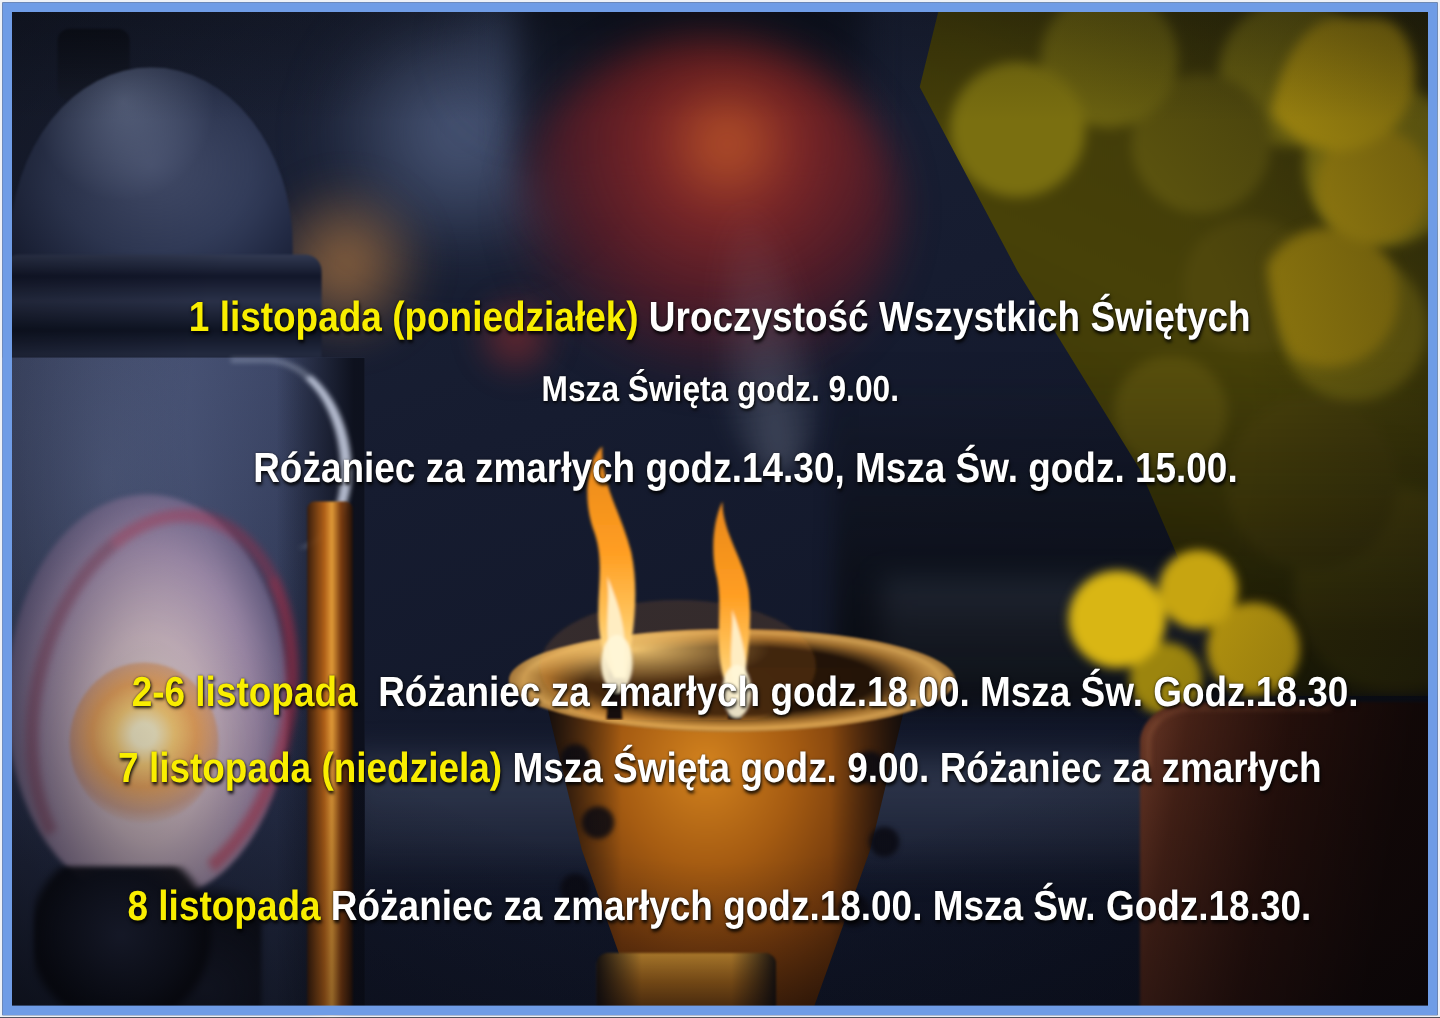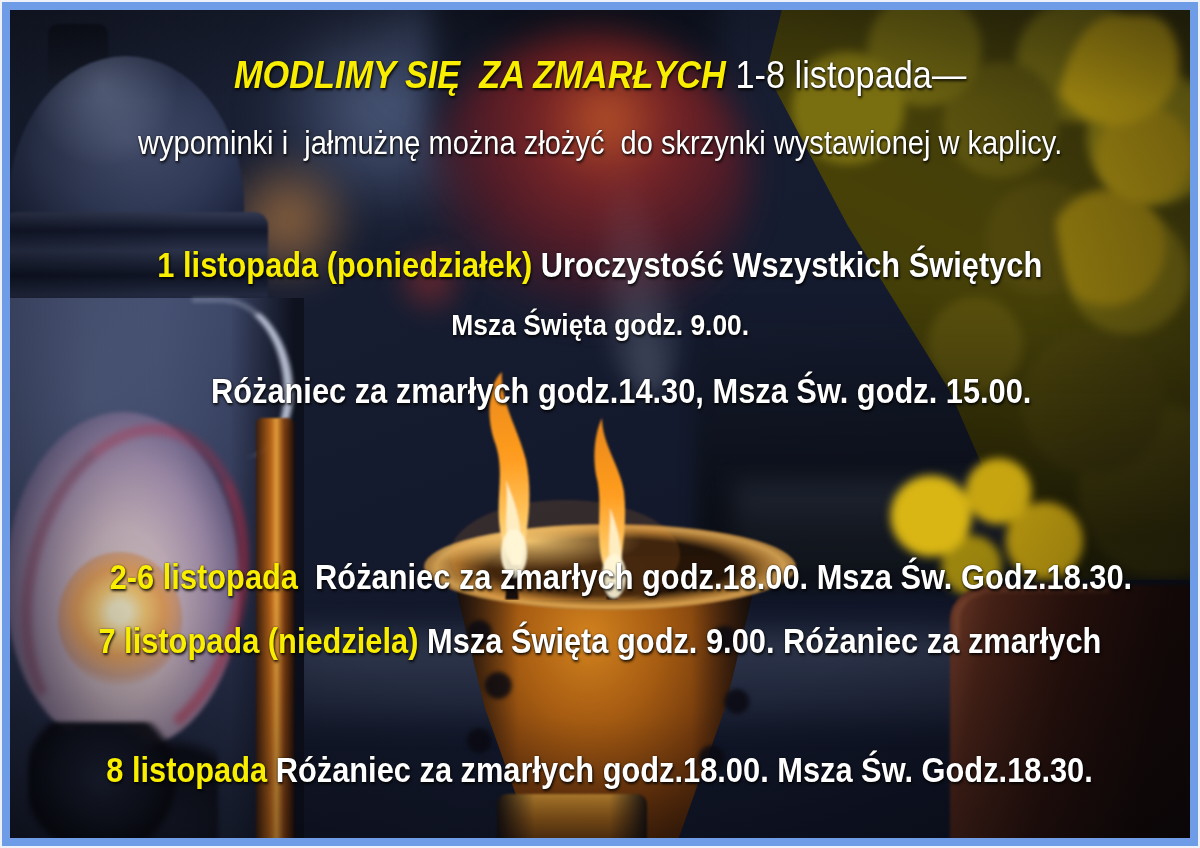--- a/index.html
+++ b/index.html
@@ -159,21 +159,21 @@
   .title-line .hl{font-style:italic;}
   .title-line .wt{font-weight:400;}
   .subtitle-line{top:126px;font-size:33px;}
   .subtitle-line .wt{font-weight:400;}
   .b1l1{top:246px;font-size:35px;text-align:center;}
   .b1l2{top:309px;font-size:30px;}
   .b1l3{top:372px;font-size:35px;padding-left:42px;}
   .b2l1{top:558px;font-size:35px;padding-left:40px;}
   .b2l2{top:622px;font-size:35px;text-decoration:underline;}
   .b2l3{top:685px;font-size:35px;}
-  .b2l4{top:737px;font-size:35px;margin-top:14px;}
+  .b2l4{top:737px;font-size:35px;}
   
   .frame{position:absolute;inset:0;border:2px solid #eef1f7;pointer-events:none;}
   .frame::after{content:'';position:absolute;inset:0;border:8px solid #6f9ce6;}
 </style>
 </head>
 <body>
 
 <div class="poster">
 
   <div class="photo">
@@ -235,26 +235,20 @@
           <path d="M186,245 C174,215 182,190 180,168 C188,190 194,210 192,245 Z" fill="#ffedc2"></path>
           <ellipse cx="184" cy="236" rx="12" ry="22" fill="rgba(255,246,216,0.9)"></ellipse>
         </g>
       </svg>
     </div>
 
     <div class="vignette"></div>
   </div>
 
   <div class="content">
-    <div class="line title-line">
-      <span class="cond"><span class="hl">MODLIMY SIĘ  ZA ZMARŁYCH</span><span class="wt"> 1-8 listopada—</span></span>
-    </div>
-    <div class="line subtitle-line">
-      <span class="cond"><span class="wt">wypominki i  jałmużnę można złożyć  do skrzynki wystawionej w kaplicy.</span></span>
-    </div>
 
     <div class="line b1l1">
       <span class="cond"><span class="hl">1 listopada (poniedziałek)</span><span class="wt"> Uroczystość Wszystkich Świętych</span></span>
     </div>
     <div class="line b1l2">
       <span class="cond"><span class="wt">Msza Święta godz. 9.00.</span></span>
     </div>
     <div class="line b1l3">
       <span class="cond"><span class="wt">Różaniec za zmarłych godz.14.30, Msza Św. godz. 15.00.</span></span>
     </div>

